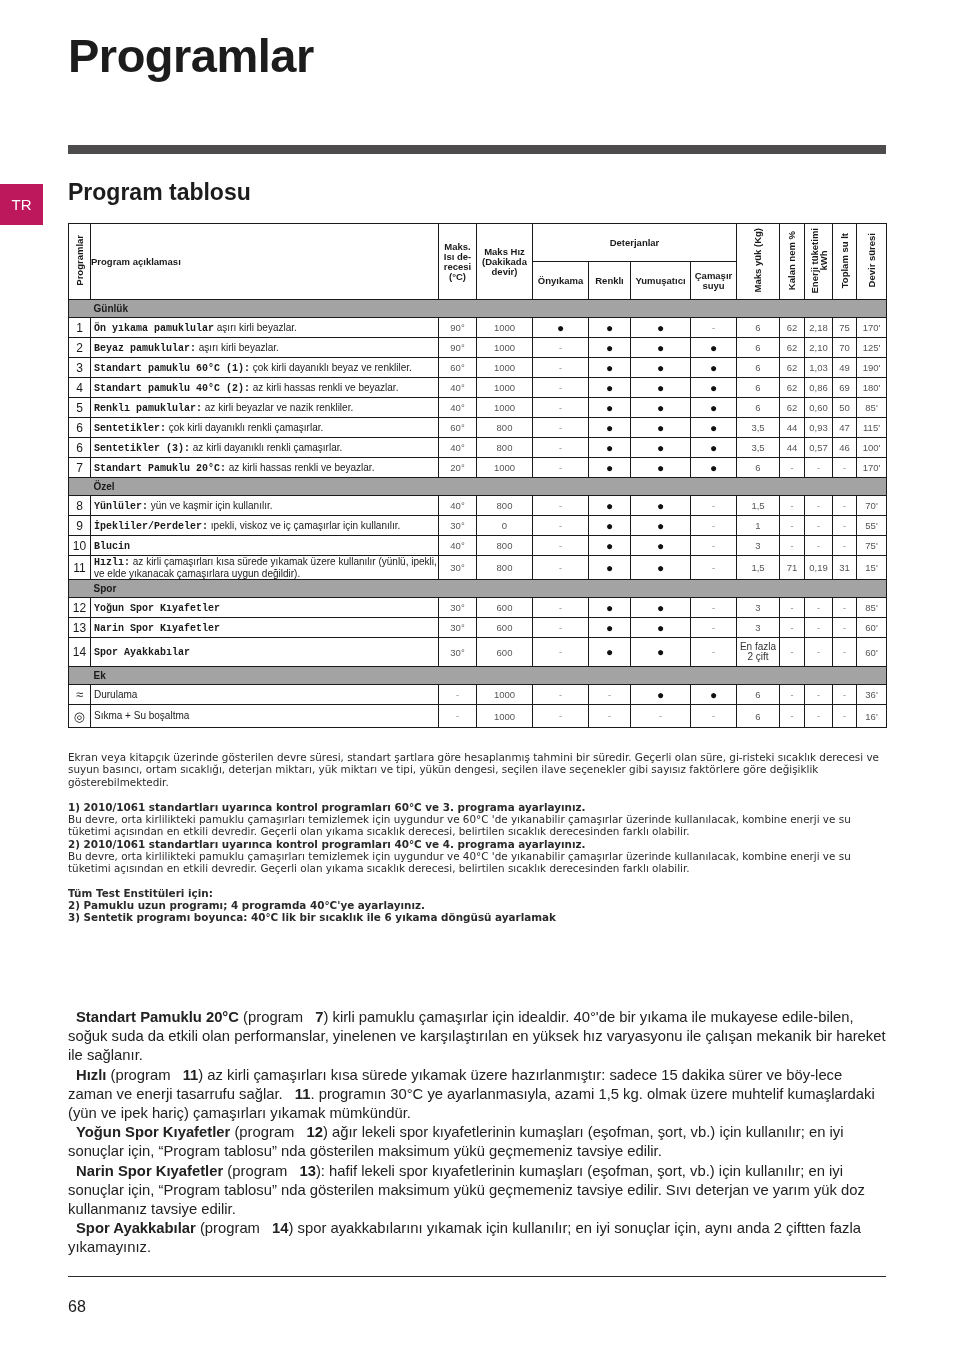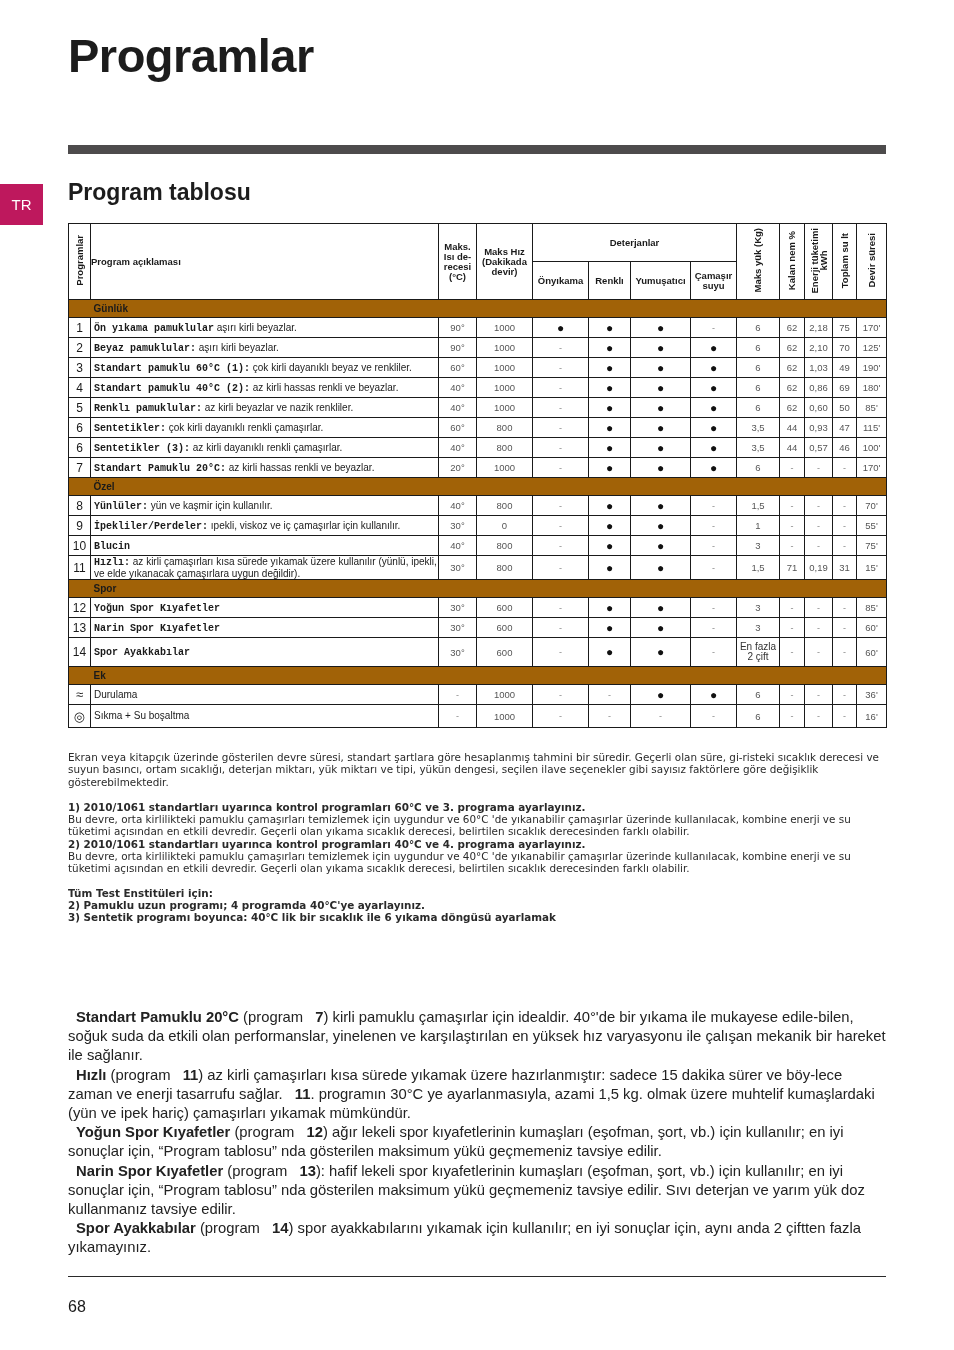--- a/index.html
+++ b/index.html
@@ -9,21 +9,21 @@
   .lang-tab { position: absolute; left: 0; top: 184px; width: 43px; height: 41px; background: #be185d; color: #ffffff; font-size: 15px; display: flex; align-items: center; justify-content: center; }
   .section-title { position: absolute; left: 68px; top: 179px; font-size: 23px; font-weight: bold; margin: 0; color: #1c1c1c; }
 
   table.prog { position: absolute; left: 68px; top: 223px; width: 818px; border-collapse: collapse; table-layout: fixed; font-size: 10px; }
   table.prog td, table.prog th { border: 1px solid #1a1a1a; padding: 0; }
   table.prog th { font-weight: bold; font-size: 9.5px; line-height: 10px; vertical-align: middle; }
   .vert { writing-mode: vertical-rl; transform: rotate(180deg); white-space: nowrap; display: inline-block; font-weight: bold; font-size: 9.5px; }
   .vert2 { writing-mode: vertical-rl; transform: rotate(180deg); display: inline-block; font-weight: bold; font-size: 9.5px; line-height: 9px; text-align: center; }
   th.hl { text-align: left; padding-left: 3px; }
   th.c { text-align: center; }
-  tr.group td { background: #a16207; font-weight: bold; font-size: 10px; height: 17px; padding-left: 3px; }
+  tr.group td { background: #a3a3a3; font-weight: bold; font-size: 10px; height: 17px; padding-left: 3px; }
   tr.row td { height: 19px; }
   tr.row2 td { height: 22px; }
   tr.row3 td { height: 28px; }
   td.num { text-align: center; font-size: 12px; }
   td.desc { padding-left: 3px !important; font-size: 10px; line-height: 11px; }
   td.val { text-align: center; color: #555; font-size: 9.5px; }
   td.dot { text-align: center; font-size: 12px; color: #111; }
   td.dash { text-align: center; color: #888; font-size: 9px; }
   td.icon-cell { text-align: center; font-size: 13px; }
   b.lbl { font-weight: bold; font-family: Liberation Mono, monospace; }

